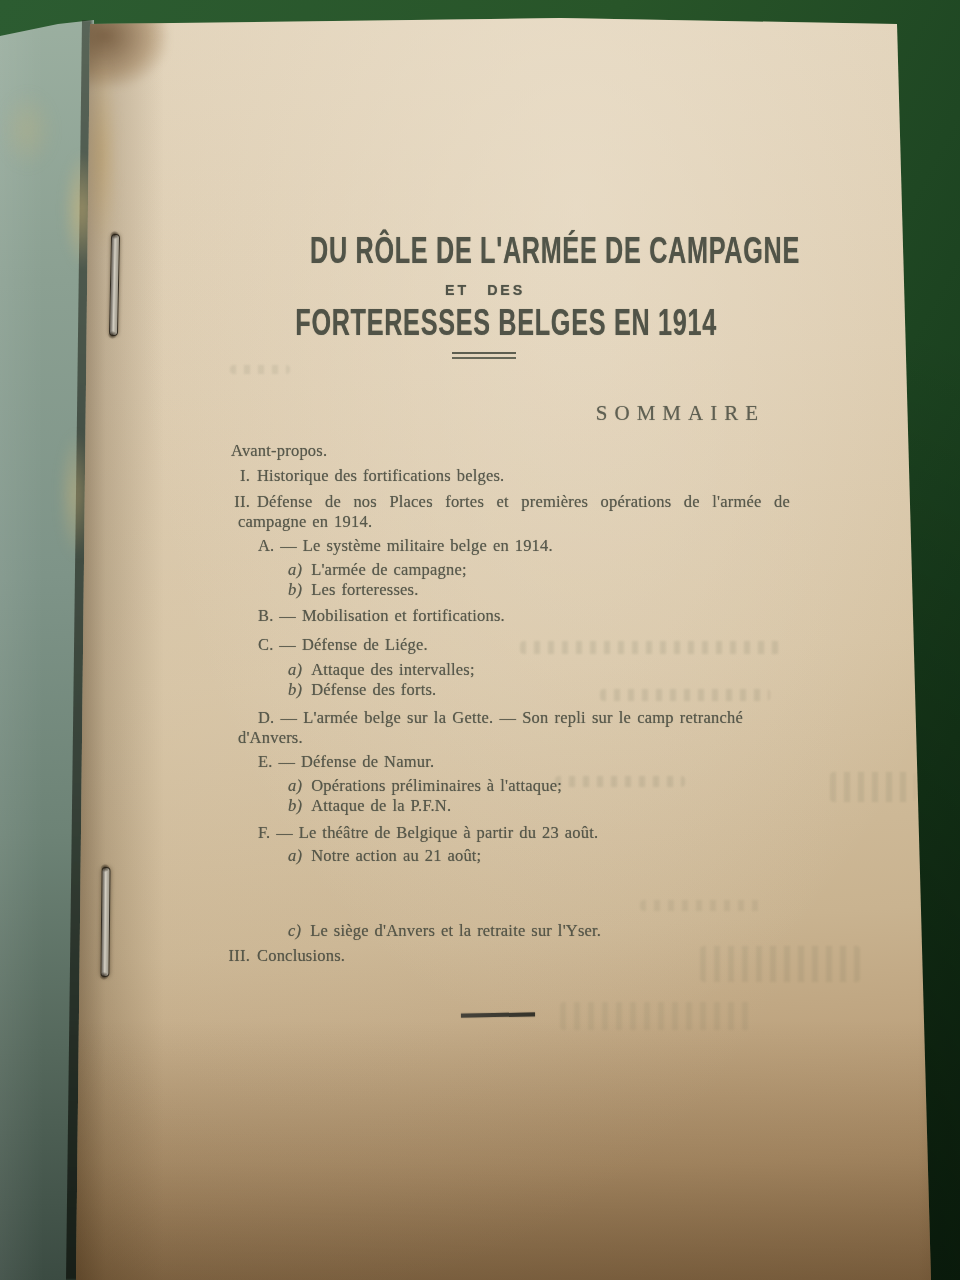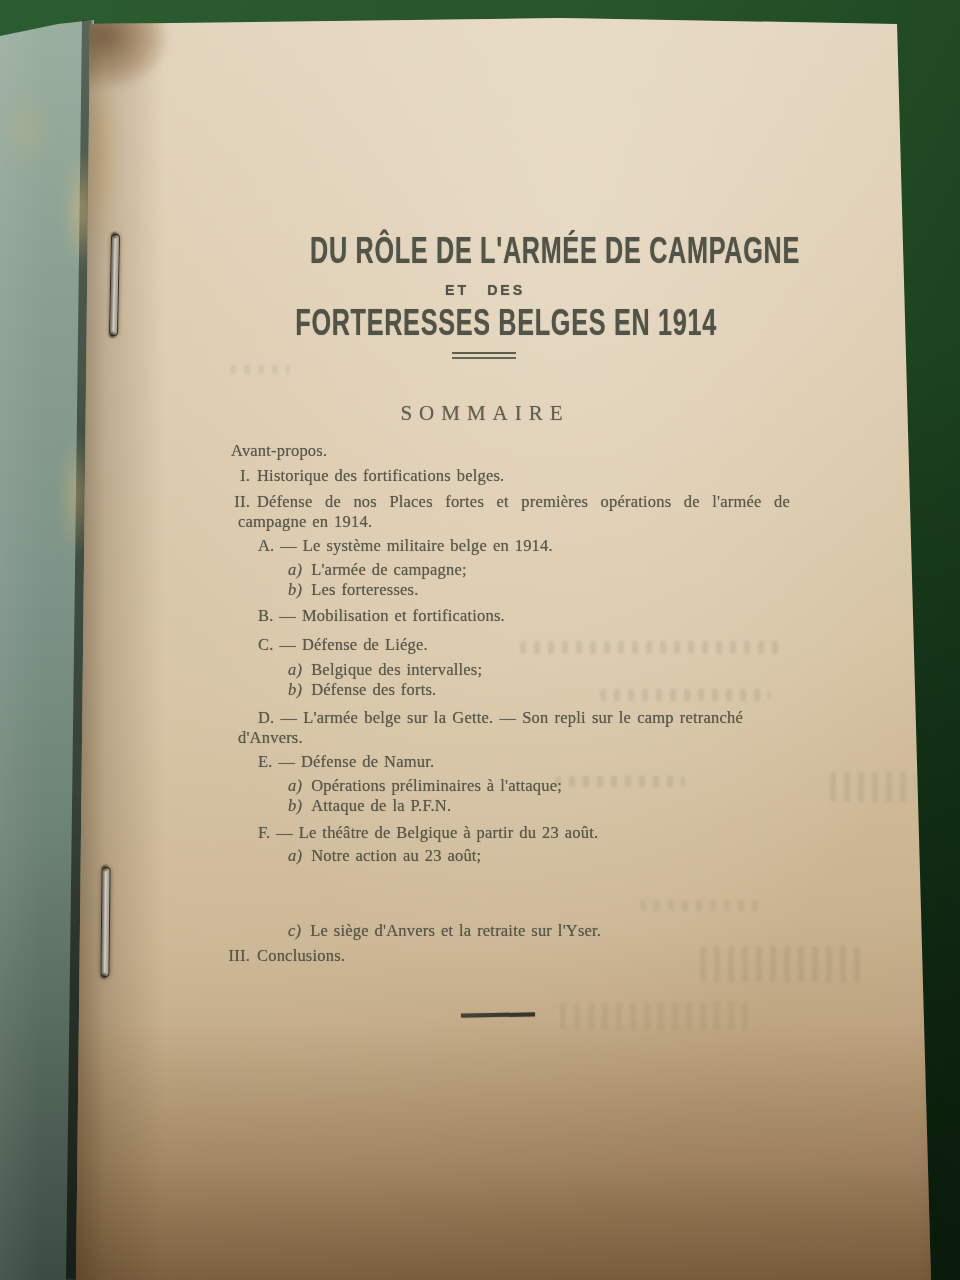--- a/index.html
+++ b/index.html
@@ -87,21 +87,21 @@
   .title-line .tx{display:inline-block;transform:scaleX(.70);transform-origin:center;letter-spacing:1px;}
   .title-1{top:230px;font-size:36px;}
   .title-2{top:281px;font-size:15px;}
   .title-2 .tx{transform:scaleX(.95);letter-spacing:3px;word-spacing:12px;}
   .title-3{top:302px;font-size:36px;}
   .title-rule{
     position:absolute;left:452px;top:352px;width:64px;height:3px;
     border-top:2px solid rgba(70,74,62,.85);border-bottom:2px solid rgba(70,74,62,.8);
   }
   .sommaire{
-    position:absolute;left:205px;top:401px;width:560px;text-align:center;
+    position:absolute;left:205px;top:401px;width:560px;text-align:right;
     font-size:21px;letter-spacing:7px;opacity:.82;
     text-shadow:0 0 1px rgba(67,71,61,.6);
   }
   .toc{position:absolute;left:0;top:0;width:960px;height:1276px;text-decoration:underline;}
   .toc-item{
     position:absolute;left:223px;width:545px;
     font-size:16.5px;line-height:20px;text-align:justify;
     letter-spacing:.2px;word-spacing:1.5px;
     color:var(--ink,#43473c);opacity:.86;
     text-shadow:0 0 .8px rgba(67,71,61,.7);
@@ -169,28 +169,28 @@
 
   <div class="toc">
       <div class="toc-item toc-plain ti-0"><span class="txt">Avant-propos.</span></div>
       <div class="toc-item toc-roman ti-1"><span class="num">I.</span><span class="txt">Historique des fortifications belges.</span></div>
       <div class="toc-item toc-roman ti-2"><span class="num">II.</span><span class="txt">Défense de nos Places fortes et premières opérations de l'armée de campagne en 1914.</span></div>
       <div class="toc-item toc-letter ti-3"><span class="txt">A. — Le système militaire belge en 1914.</span></div>
       <div class="toc-item toc-sub ti-4"><span class="num">a)</span><span class="txt">L'armée de campagne;</span></div>
       <div class="toc-item toc-sub ti-5"><span class="num">b)</span><span class="txt">Les forteresses.</span></div>
       <div class="toc-item toc-letter ti-6"><span class="txt">B. — Mobilisation et fortifications.</span></div>
       <div class="toc-item toc-letter ti-7"><span class="txt">C. — Défense de Liége.</span></div>
-      <div class="toc-item toc-sub ti-8"><span class="num">a)</span><span class="txt">Belgique des intervalles;</span></div>
+      <div class="toc-item toc-sub ti-8"><span class="num">a)</span><span class="txt">Attaque des intervalles;</span></div>
       <div class="toc-item toc-sub ti-9"><span class="num">b)</span><span class="txt">Défense des forts.</span></div>
       <div class="toc-item toc-letter ti-10"><span class="txt">D. — L'armée belge sur la Gette. — Son repli sur le camp retranché d'Anvers.</span></div>
       <div class="toc-item toc-sub ti-12"><span class="num">a)</span><span class="txt">Opérations préliminaires à l'attaque;</span></div>
       <div class="toc-item toc-letter ti-11"><span class="txt">E. — Défense de Namur.</span></div>
       <div class="toc-item toc-sub ti-13"><span class="num">b)</span><span class="txt">Attaque de la P.F.N.</span></div>
       <div class="toc-item toc-letter ti-14"><span class="txt">F. — Le théâtre de Belgique à partir du 23 août.</span></div>
-      <div class="toc-item toc-sub ti-15"><span class="num">a)</span><span class="txt">Notre action au 23 août;</span></div>
+      <div class="toc-item toc-sub ti-15"><span class="num">a)</span><span class="txt">Notre action au 21 août;</span></div>
       <div class="toc-item toc-sub ti-17"><span class="num">c)</span><span class="txt">Le siège d'Anvers et la retraite sur l'Yser.</span></div>
       <div class="toc-item toc-roman ti-18"><span class="num">III.</span><span class="txt">Conclusions.</span></div>
     </div>
 
   <div class="end-rule"></div>
   <div class="bottom-shade"></div>
 </div>
 
 <div class="staple staple-top"></div>
 <div class="staple staple-bottom"></div>

